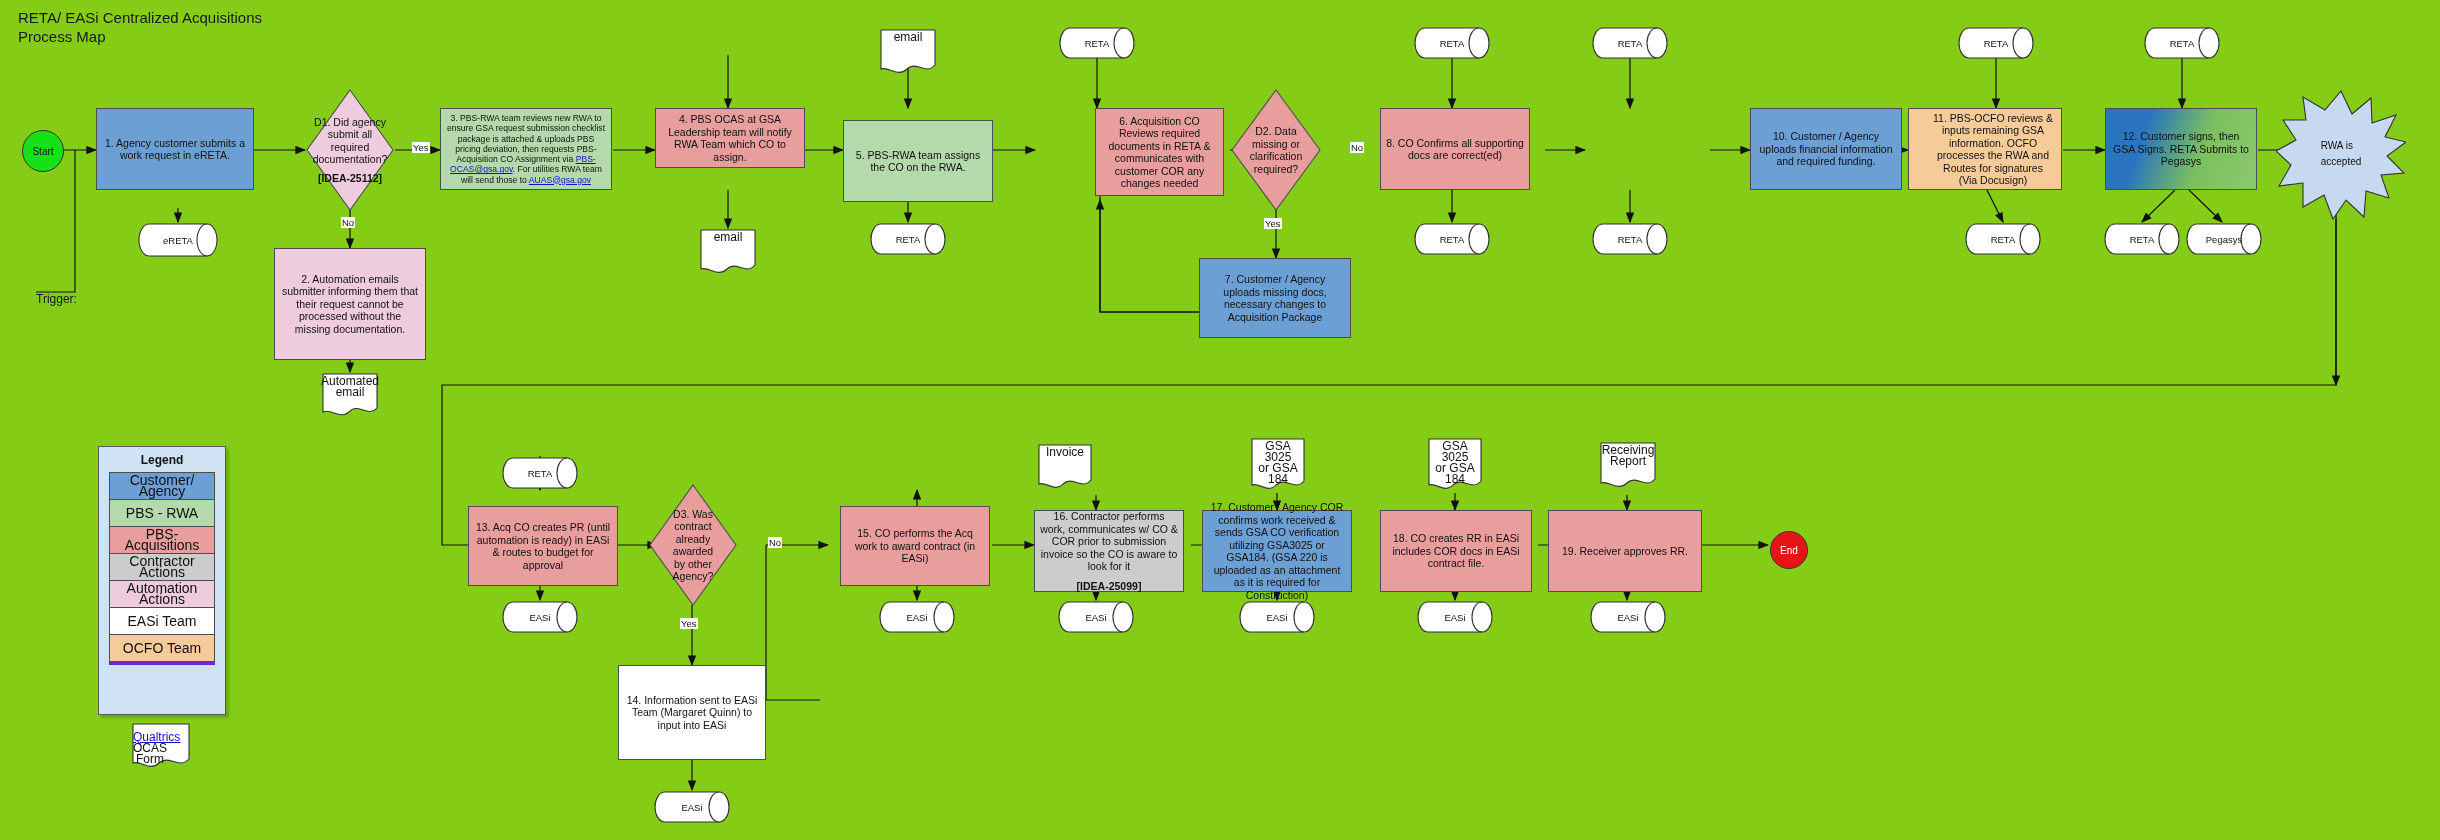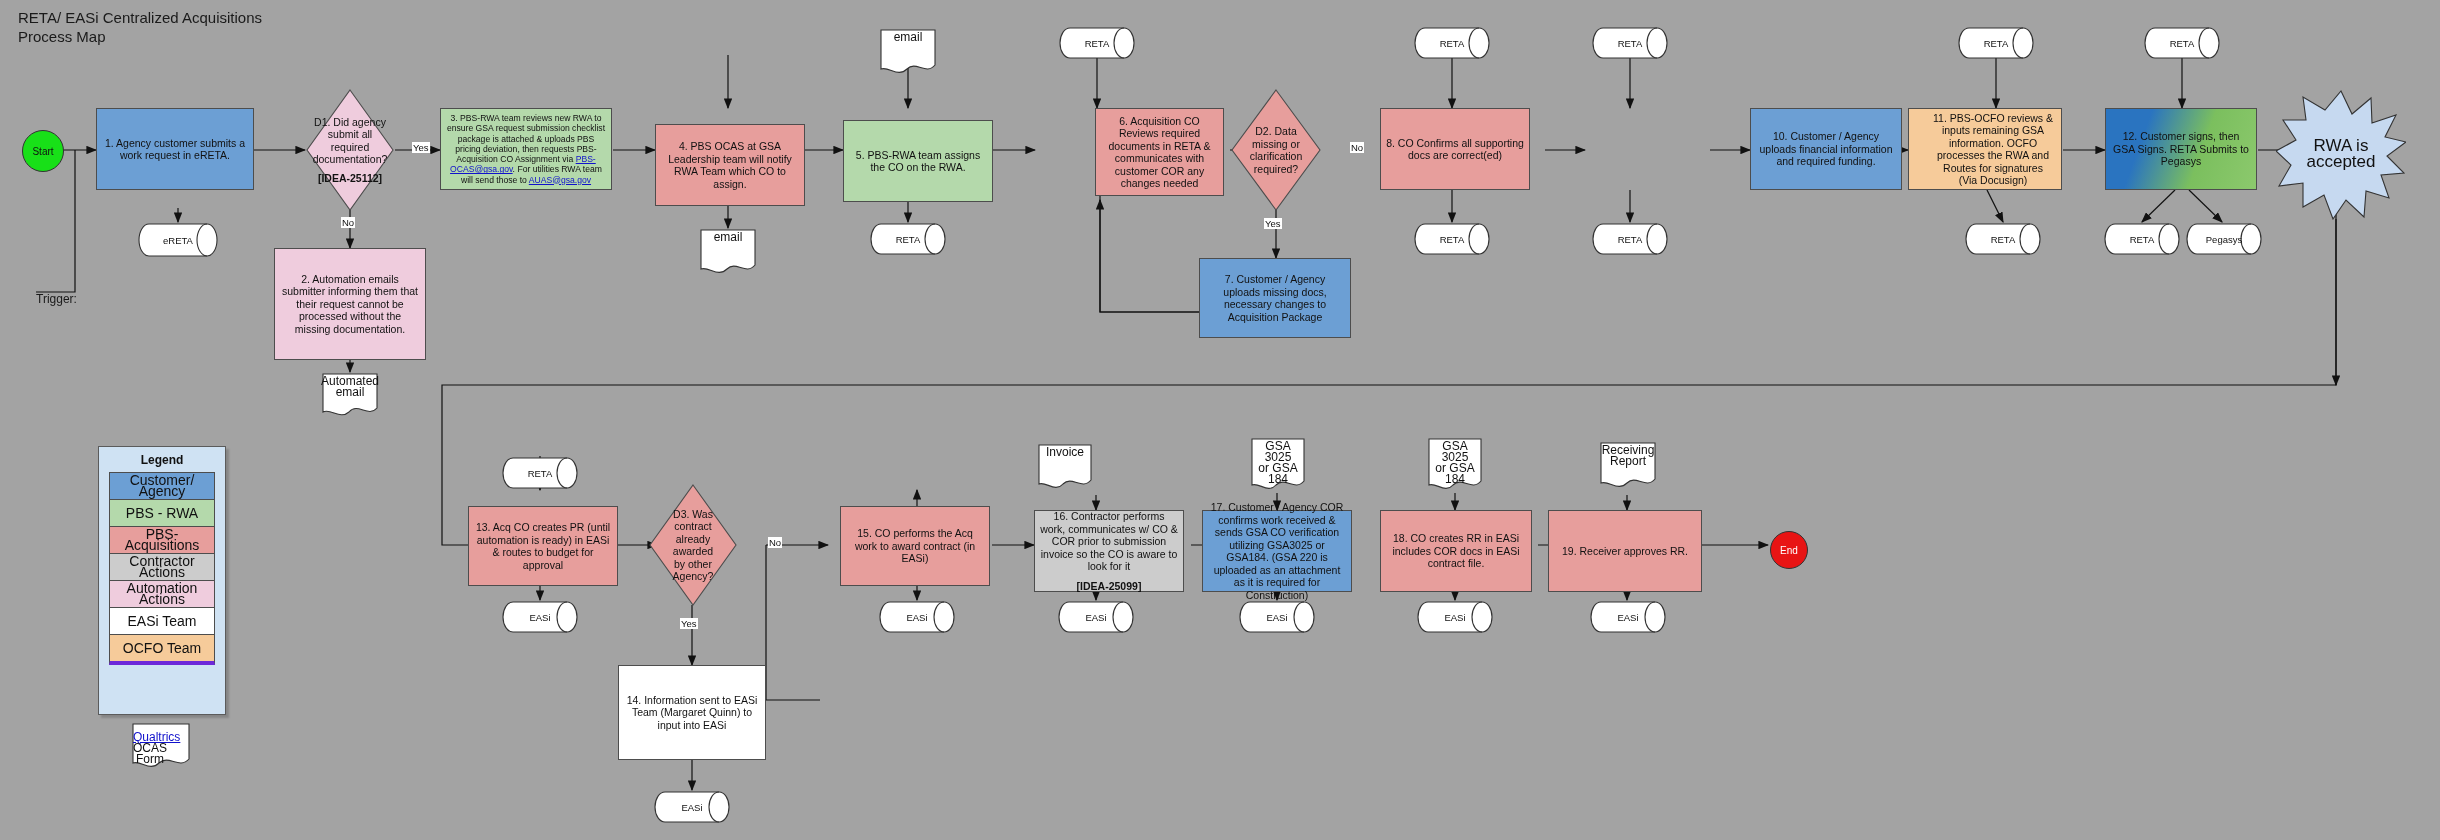--- a/index.html
+++ b/index.html
@@ -1,17 +1,17 @@
 <!DOCTYPE html>
 <html><head>
 <meta charset="utf-8">
 <style>
   html,body{margin:0;padding:0;background:#ffffff;}
   body{font-family:"Liberation Sans","DejaVu Sans",sans-serif;}
-  #canvas{position:relative;width:2440px;height:840px;background:#a3a3a3;overflow:hidden;}
+  #canvas{position:relative;width:2440px;height:840px;background:#84cc16;overflow:hidden;}
 
   .title{position:absolute;left:18px;top:8px;font-size:15px;line-height:19px;color:#1a1a1a;white-space:pre-line;}
   .trigger-label{position:absolute;font-size:12px;color:#1a1a1a;}
 
   
   .node{position:absolute;box-sizing:border-box;border:1px solid #4d4d4d;
         display:flex;align-items:center;justify-content:center;text-align:center;
         font-size:10.5px;line-height:12.5px;color:#111;padding:3px 5px;}
   .node .inner{width:100%;}
   .blue{background:#6c9fd4;}
@@ -47,22 +47,22 @@
   .doc svg{position:absolute;left:0;top:0;}
   .doc .doctext{position:absolute;left:0;top:0;width:100%;height:100%;
         display:flex;align-items:center;justify-content:center;text-align:center;
         font-size:12px;line-height:11px;color:#111;padding:0 3px;box-sizing:border-box;}
   .doc .doctext.up{align-items:flex-start;padding-top:4px;}
 
   
   .burst{position:absolute;}
   .burst svg{position:absolute;left:0;top:0;}
   .burst .btext{position:absolute;left:0;top:0;width:100%;height:100%;
-        display:flex;align-items:center;justify-content:center;text-align:center;
-        font-size:17px;line-height:16px;color:#111;}
+        display:flex;align-items:center;justify-content:center;text-align:left;
+        font-size:10px;line-height:16px;color:#111;}
 
   
   .legend{position:absolute;background:#cfe2f3;border:1px solid #5b5b5b;box-shadow:3px 3px 2px rgba(0,0,0,.18);}
   .legend h4{margin:0;padding:6px 0 5px;text-align:center;font-size:12px;font-weight:bold;color:#111;}
   .legend .swlist{padding:0 10px 9px;}
   .legend .sw{border:1px solid #4d4d4d;border-bottom:none;font-size:14px;line-height:11px;color:#111;
         text-align:center;display:flex;align-items:center;justify-content:center;height:26px;}
   .legend .sw:last-child{border-bottom:4px solid #6d28d9;}
 
   
@@ -232,21 +232,21 @@
     </div>
   </div>
 
   <div class="doc" style="left:878px;top:28px;width:60px;height:48px;">
     <svg width="60" height="48" viewBox="0 0 60 48">
         <path d="M3 2 H57 V37 C48 48 38 32 29 41 C20 50 11 38 3 41 Z" fill="#fff" stroke="#333" stroke-width="1.1"></path>
       </svg>
     <div class="doctext up">email</div>
   </div>
 
-  <div class="node red" style="left:655px;top:108px;width:150px;height:82px;margin-top:16px;">
+  <div class="node red" style="left:655px;top:108px;width:150px;height:60px;">
     <div class="inner">4.  PBS OCAS at GSA Leadership team will notify RWA Team which CO to assign.</div>
   </div>
 
   <div class="doc" style="left:698px;top:228px;width:60px;height:48px;">
     <svg width="60" height="48" viewBox="0 0 60 48">
         <path d="M3 2 H57 V37 C48 48 38 32 29 41 C20 50 11 38 3 41 Z" fill="#fff" stroke="#333" stroke-width="1.1"></path>
       </svg>
     <div class="doctext up">email</div>
   </div>
 

